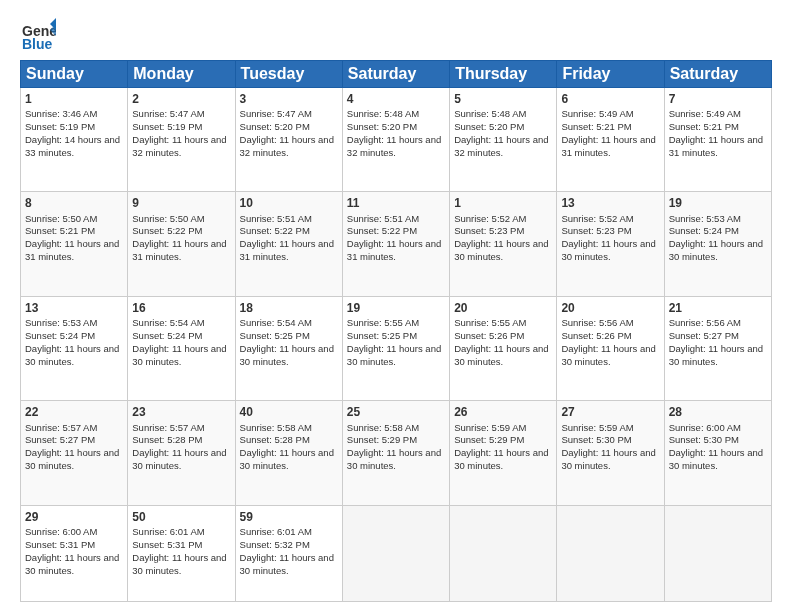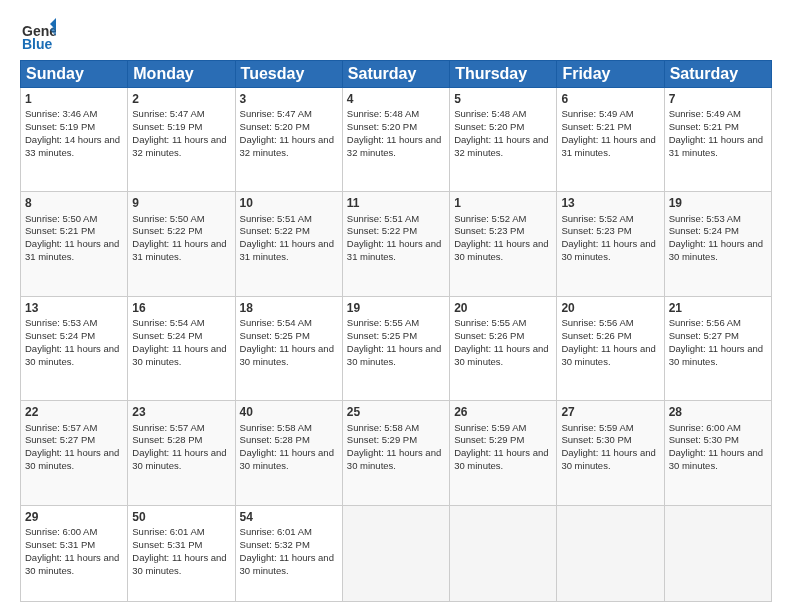--- a/index.html
+++ b/index.html
@@ -146,21 +146,21 @@
           <td><span class="day-num">23</span><span>Sunrise: 5:57 AM</span><br><span>Sunset: 5:28 PM</span><br><span>Daylight: 11 hours and 30 minutes.</span></td>
           <td><span class="day-num">40</span><span>Sunrise: 5:58 AM</span><br><span>Sunset: 5:28 PM</span><br><span>Daylight: 11 hours and 30 minutes.</span></td>
           <td><span class="day-num">25</span><span>Sunrise: 5:58 AM</span><br><span>Sunset: 5:29 PM</span><br><span>Daylight: 11 hours and 30 minutes.</span></td>
           <td><span class="day-num">26</span><span>Sunrise: 5:59 AM</span><br><span>Sunset: 5:29 PM</span><br><span>Daylight: 11 hours and 30 minutes.</span></td>
           <td><span class="day-num">27</span><span>Sunrise: 5:59 AM</span><br><span>Sunset: 5:30 PM</span><br><span>Daylight: 11 hours and 30 minutes.</span></td>
           <td><span class="day-num">28</span><span>Sunrise: 6:00 AM</span><br><span>Sunset: 5:30 PM</span><br><span>Daylight: 11 hours and 30 minutes.</span></td>
         </tr>
         <tr style="height: 68px;">
           <td><span class="day-num">29</span><span>Sunrise: 6:00 AM</span><br><span>Sunset: 5:31 PM</span><br><span>Daylight: 11 hours and 30 minutes.</span></td>
           <td><span class="day-num">50</span><span>Sunrise: 6:01 AM</span><br><span>Sunset: 5:31 PM</span><br><span>Daylight: 11 hours and 30 minutes.</span></td>
-          <td><span class="day-num">54</span><span>Sunrise: 6:01 AM</span><br><span>Sunset: 5:32 PM</span><br><span>Daylight: 11 hours and 30 minutes.</span></td>
+          <td><span class="day-num">59</span><span>Sunrise: 6:01 AM</span><br><span>Sunset: 5:32 PM</span><br><span>Daylight: 11 hours and 30 minutes.</span></td>
           <td class="empty"></td>
           <td class="empty"></td>
           <td class="empty"></td>
           <td class="empty"></td>
         </tr>
       </tbody>
   </table>
 </div>
 
 </body></html>

